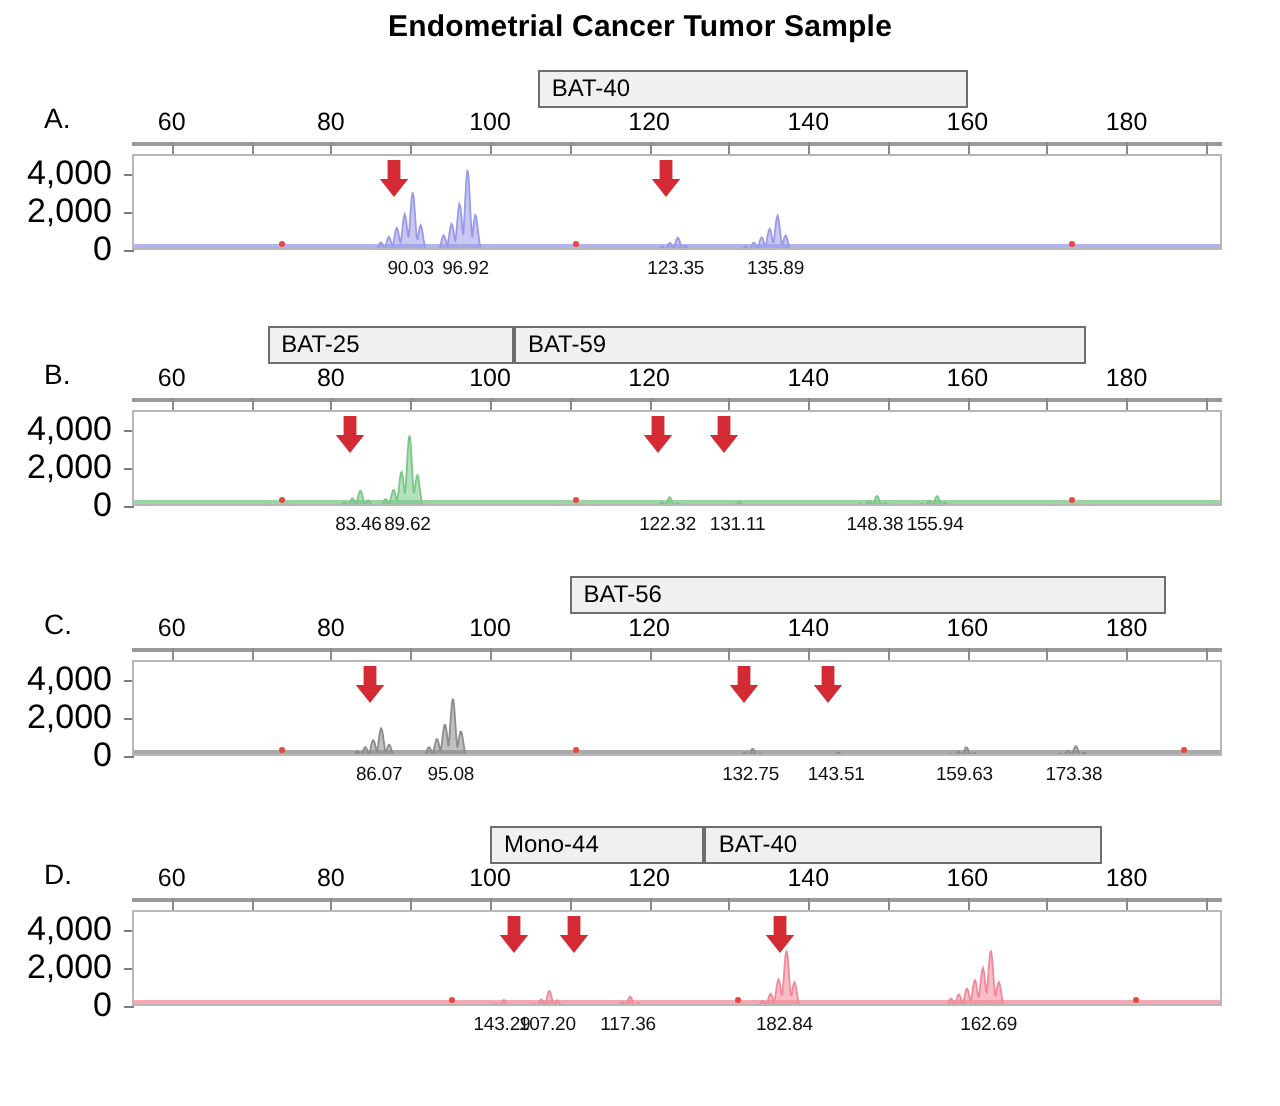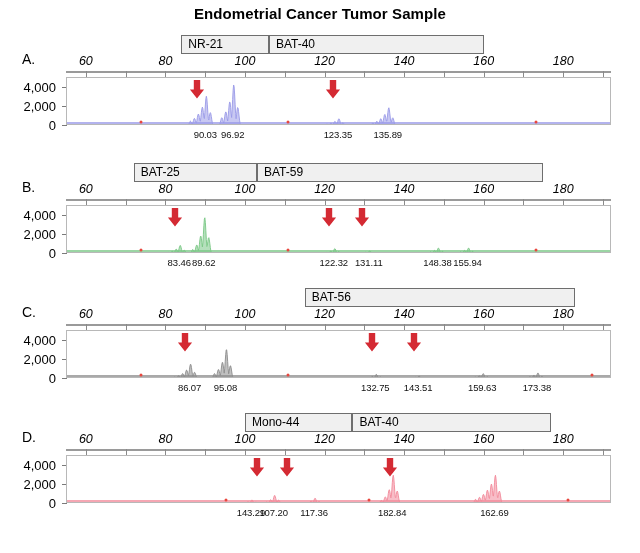--- a/index.html
+++ b/index.html
@@ -24,42 +24,42 @@
   
   .marker-row{position:absolute;height:19px;}
   .marker-box{
     position:absolute;top:0;height:19px;box-sizing:border-box;
     border:1px solid #6e6e6e;background:#f0f0f0;
     font-size:12px;line-height:17px;padding-left:6px;color:#000;
     white-space:nowrap;
   }
 
   
-  .axis{position:absolute;height:22px;font-style:italic;}
+  .axis{position:absolute;height:22px;}
   .axis-line{
     position:absolute;left:0;top:16px;height:2px;background:#9a9a9a;
   }
   .tick{position:absolute;top:16px;width:1px;height:6px;background:#8a8a8a;}
   .tick.major{height:7px;}
   .tick-label{
     position:absolute;top:-1px;font-size:12.5px;transform:translateX(-50%);
     color:#000;white-space:nowrap;
   }
 
   
   .plot{
     position:absolute;box-sizing:border-box;
     border:1px solid #b8b8b8;border-top:1px solid #b8b8b8;background:#fff;
   }
   .plot-inner{position:absolute;inset:0;overflow:hidden;}
   .baseline{position:absolute;left:0;right:0;bottom:0;height:2px;}
 
   
   .ylab{
-    position:absolute;font-size:13px;text-align:right;
+    position:absolute;font-size:17px;text-align:right;
     transform:translateY(-50%);color:#000;white-space:nowrap;
   }
   .ytick{position:absolute;width:5px;height:1px;background:#7a7a7a;}
 
   
   .arrow{position:absolute;width:15px;height:19px;transform:translateX(-50%);}
   .arrow svg{display:block;}
 
   
   .std-dot{
@@ -77,21 +77,20 @@
 </style>
 </head>
 <body>
 
 <div class="figure">
   <div class="fig-title">Endometrial Cancer Tumor Sample</div>
   <div id="panels">
       <div class="panel" style="top: 35px; height: 112px;">
         <div class="panel-letter" style="top: 16px;">A.</div>
         <div class="marker-row" style="left: 0px; top: 0px; width: 640px;">
-          <div class="marker-box" style="left: 181.365px; width: 87.5182px;">NR-21</div>
           <div class="marker-box" style="left: 268.883px; width: 214.818px;">BAT-40</div>
         </div>
         <div class="axis" style="left: 0px; top: 20px; width: 640px;">
           <div class="axis-line" style="left: 66px; width: 545px; background: rgb(154, 154, 154);"></div>
           <div class="tick major" style="left: 85.8905px;"></div>
           <div class="tick-label" style="left: 85.8905px;">60</div>
           <div class="tick" style="left: 125.672px;"></div>
           <div class="tick major" style="left: 165.453px;"></div>
           <div class="tick-label" style="left: 165.453px;">80</div>
           <div class="tick" style="left: 205.234px;"></div>
@@ -210,21 +209,21 @@
         <div class="peak-label" style="left: 179.217px; top: 94px;">83.46</div>
         <div class="peak-label" style="left: 203.722px; top: 94px;">89.62</div>
         <div class="peak-label" style="left: 333.806px; top: 94px;">122.32</div>
         <div class="peak-label" style="left: 368.773px; top: 94px;">131.11</div>
         <div class="peak-label" style="left: 437.475px; top: 94px;">148.38</div>
         <div class="peak-label" style="left: 467.55px; top: 94px;">155.94</div>
       </div>
       <div class="panel" style="top: 288px; height: 112px;">
         <div class="panel-letter" style="top: 16px;">C.</div>
         <div class="marker-row" style="left: 0px; top: 0px; width: 640px;">
-          <div class="marker-box" style="left: 284.796px; width: 270px; margin-left: 20px;">BAT-56</div>
+          <div class="marker-box" style="left: 284.796px; width: 298px;">BAT-56</div>
         </div>
         <div class="axis" style="left: 0px; top: 20px; width: 640px;">
           <div class="axis-line" style="left: 66px; width: 545px; background: rgb(154, 154, 154);"></div>
           <div class="tick major" style="left: 85.8905px;"></div>
           <div class="tick-label" style="left: 85.8905px;">60</div>
           <div class="tick" style="left: 125.672px;"></div>
           <div class="tick major" style="left: 165.453px;"></div>
           <div class="tick-label" style="left: 165.453px;">80</div>
           <div class="tick" style="left: 205.234px;"></div>
           <div class="tick major" style="left: 245.015px;"></div>

